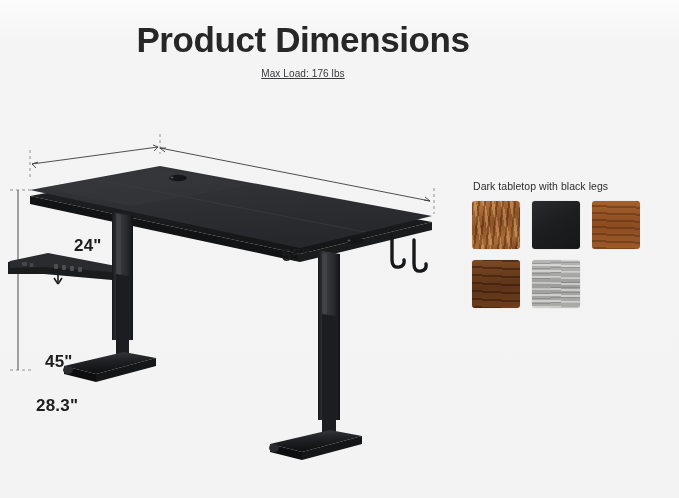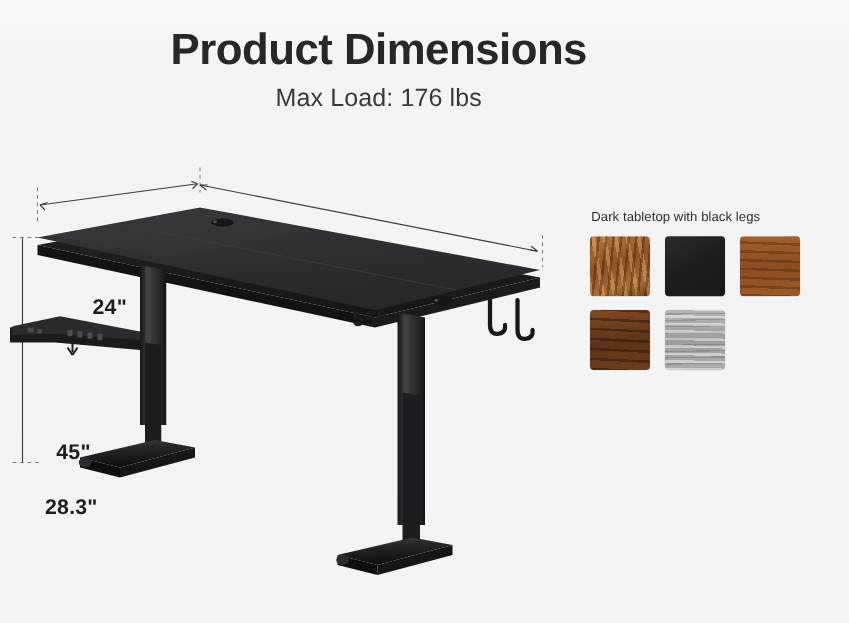--- a/index.html
+++ b/index.html
@@ -30,25 +30,26 @@
   }
   .title {
     font-size: 35px;
     font-weight: 700;
     color: #272727;
     letter-spacing: -0.4px;
     line-height: 1.05;
     margin: 0;
   }
   .subtitle {
-    font-size: 20px;
+    font-size: 10px;
     font-weight: 400;
     color: #38393b;
     margin: 9px 0 0 0;
     letter-spacing: 0.1px;
+    text-decoration: underline;
   }
 
   
   .stage {
     position: absolute;
     left: 0;
     top: 104px;
     width: 462px;
     height: 394px;
   }
@@ -74,21 +75,21 @@
     left: 472px;
     width: 200px;
   }
   .panel-dark  { top: 164px; }
   .panel-light { top: 311px; }
 
   .panel-label {
     font-size: 10.5px;
     color: #2d2d2d;
     font-weight: 400;
-    margin: 4px 0 9px 1px;
+    margin: 16px 0 9px 1px;
     letter-spacing: 0.05px;
     white-space: nowrap;
   }
   .swatch-grid {
     display: grid;
     grid-template-columns: repeat(3, 48px);
     grid-auto-rows: 48px;
     column-gap: 12px;
     row-gap: 11px;
   }

